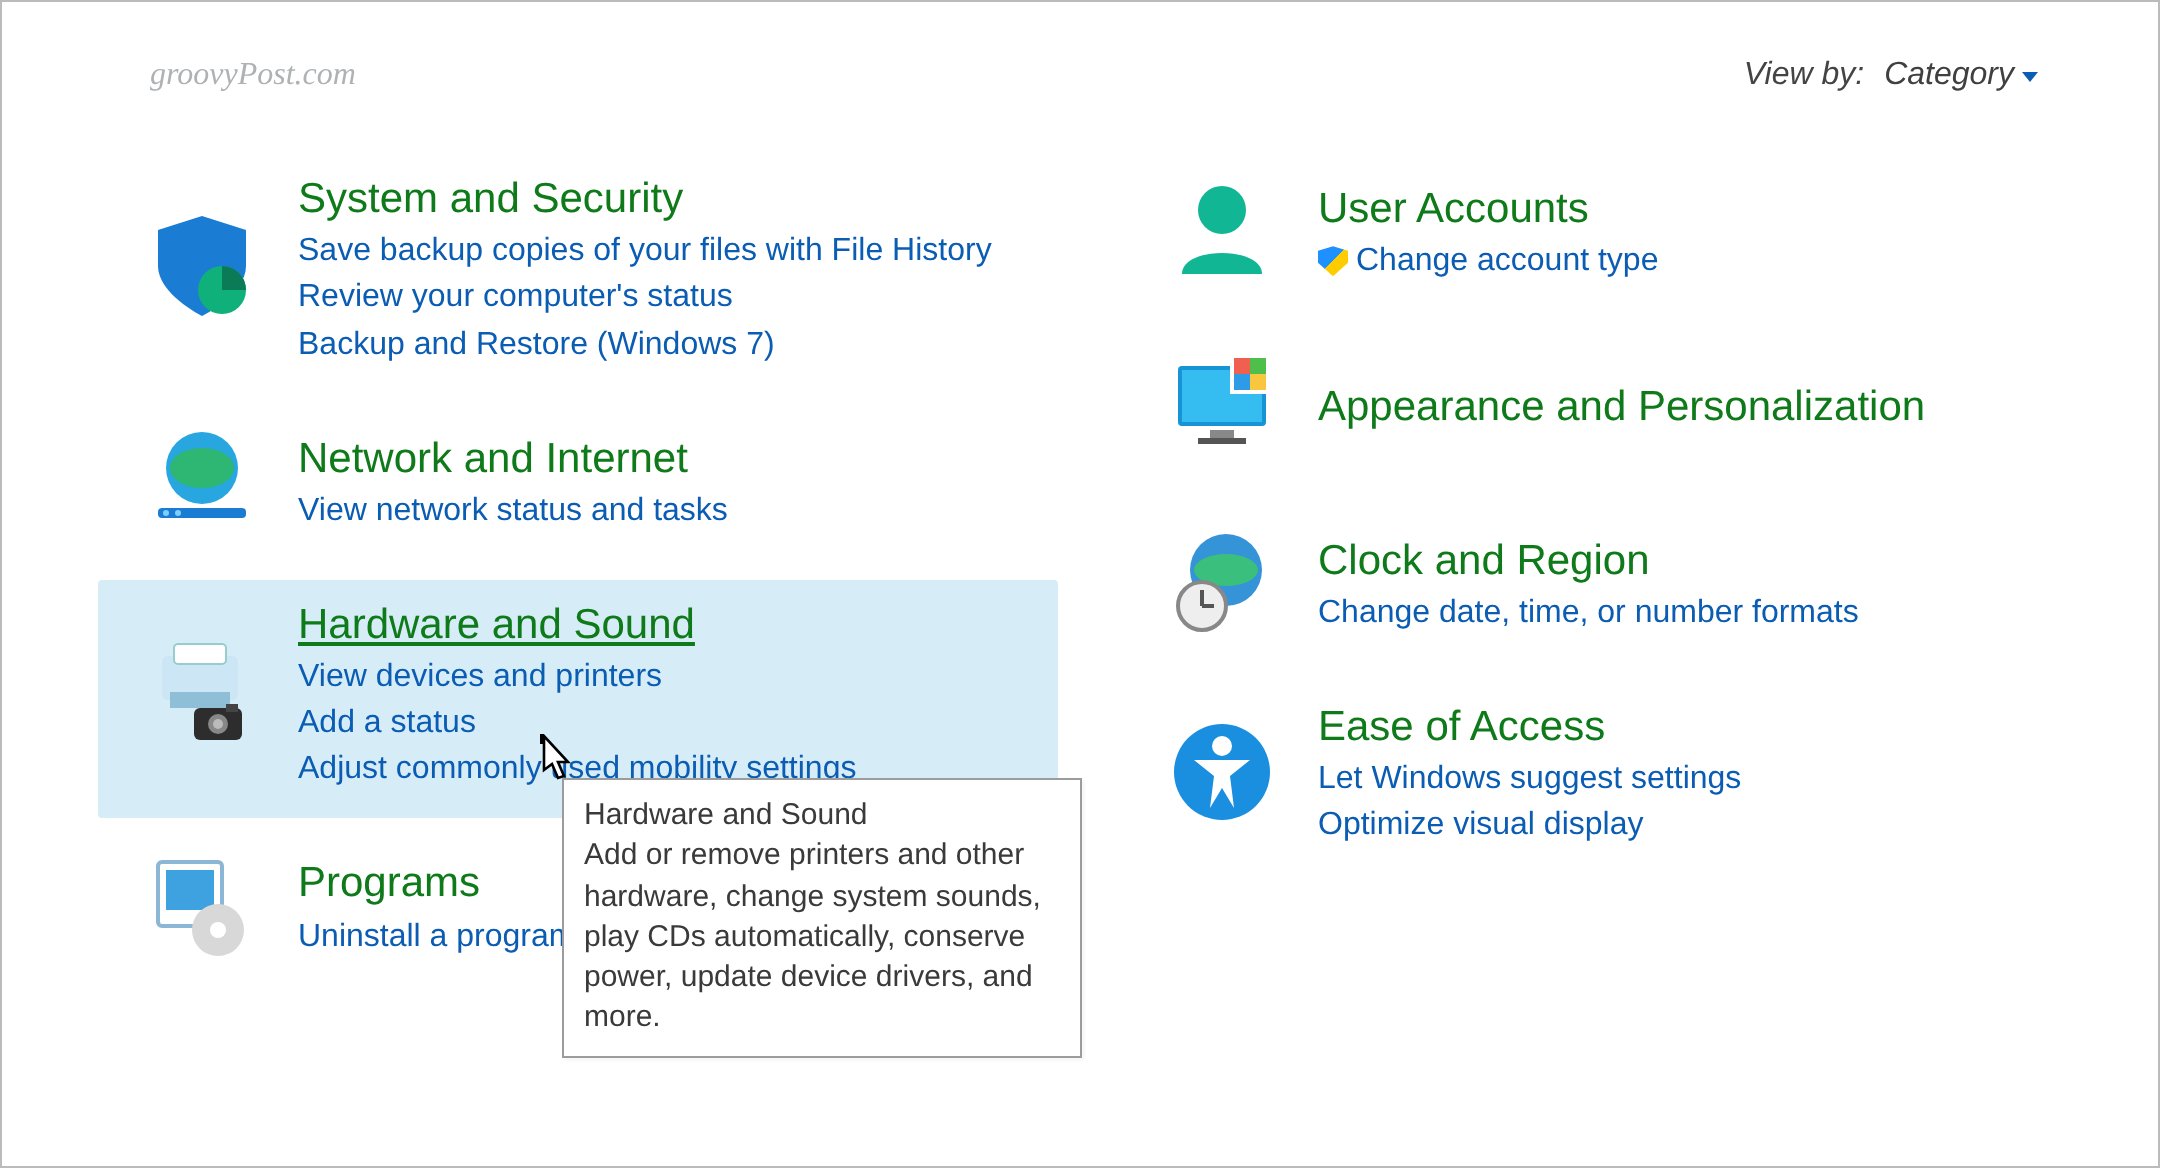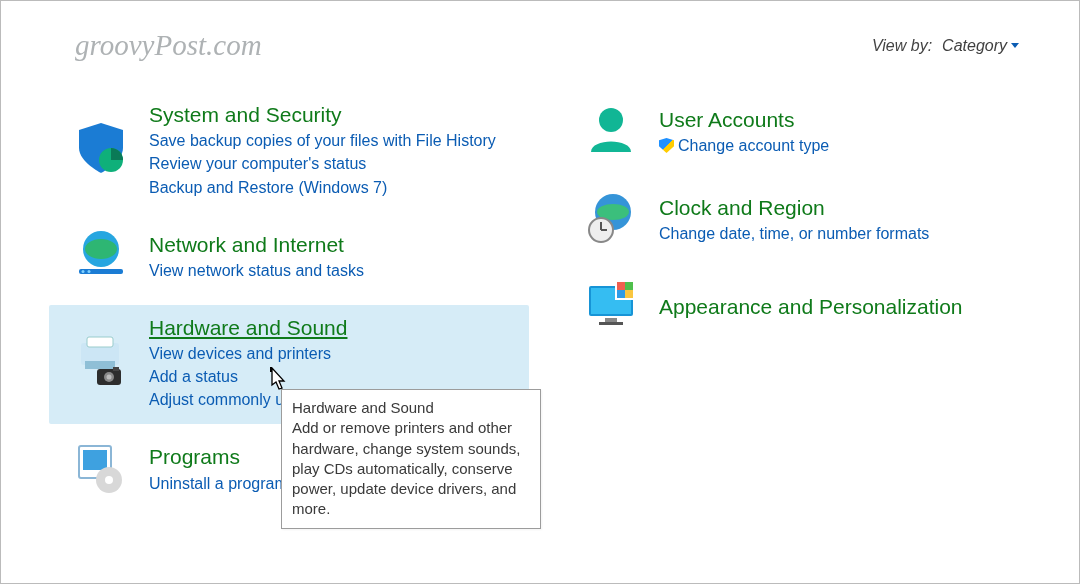--- a/index.html
+++ b/index.html
@@ -19,21 +19,21 @@
   }
   .title {
     color: #0b5cb3;
     font-size: 25px;
     font-weight: 400;
     flex: 0 0 auto;
     margin-right: 70px;
   }
   .watermark {
     color: #aeb2b4;
-    font-size: 29px;
+    font-size: 16px;
     font-family: Georgia, "Times New Roman", serif;
     font-style: italic;
     flex: 0 0 auto;
   }
   .viewby {
     margin-left: auto;
     display: flex;
     align-items: center;
     font-size: 16px;
     gap: 10px;
@@ -206,52 +206,66 @@
         <a class="sublink">
           <span class="shield-mini"></span>
           <span>Change account type</span>
         </a>
       </div>
     </div>
 
     <div class="tile">
       <div class="iconbox">
         <svg width="56" height="56" viewBox="0 0 56 56">
-          <circle cx="30" cy="22" r="18" fill="#3594d8"></circle>
-          <path d="M14 22 a16 8 0 0 0 32 0 a16 8 0 0 0 -32 0" fill="#3bbf7c"></path>
-          <circle cx="18" cy="40" r="12" fill="#eee" stroke="#888" stroke-width="2"></circle>
-          <line x1="18" y1="40" x2="18" y2="32" stroke="#555" stroke-width="2"></line>
-          <line x1="18" y1="40" x2="24" y2="40" stroke="#555" stroke-width="2"></line>
-        </svg>
-      </div>
-      <div class="texts">
-        <a class="cat-title">Clock and Region</a>
-        <a class="sublink">Change date, time, or number formats</a>
-      </div>
-    </div>
-
-    <div class="tile">
-      <div class="iconbox">
-        <svg width="56" height="56" viewBox="0 0 56 56">
           <rect x="6" y="8" width="44" height="30" rx="2" fill="#1794d6"></rect>
           <rect x="8" y="10" width="40" height="26" fill="#35bdf2"></rect>
           <rect x="22" y="40" width="12" height="4" fill="#888"></rect>
           <rect x="16" y="44" width="24" height="3" fill="#555"></rect>
           <rect x="34" y="4" width="8" height="8" fill="#f06050"></rect>
           <rect x="42" y="4" width="8" height="8" fill="#4fbf4c"></rect>
           <rect x="34" y="12" width="8" height="8" fill="#2e9be6"></rect>
           <rect x="42" y="12" width="8" height="8" fill="#f9c640"></rect>
           <rect x="33" y="3" width="18" height="18" fill="none" stroke="#fff" stroke-width="2"></rect>
         </svg>
       </div>
       <div class="texts">
         <a class="cat-title">Appearance and Personalization</a>
       </div>
     </div>
 
+    <div class="tile">
+      <div class="iconbox">
+        <svg width="56" height="56" viewBox="0 0 56 56">
+          <circle cx="30" cy="22" r="18" fill="#3594d8"></circle>
+          <path d="M14 22 a16 8 0 0 0 32 0 a16 8 0 0 0 -32 0" fill="#3bbf7c"></path>
+          <circle cx="18" cy="40" r="12" fill="#eee" stroke="#888" stroke-width="2"></circle>
+          <line x1="18" y1="40" x2="18" y2="32" stroke="#555" stroke-width="2"></line>
+          <line x1="18" y1="40" x2="24" y2="40" stroke="#555" stroke-width="2"></line>
+        </svg>
+      </div>
+      <div class="texts">
+        <a class="cat-title">Clock and Region</a>
+        <a class="sublink">Change date, time, or number formats</a>
+      </div>
+    </div>
+
+    <div class="tile">
+      <div class="iconbox">
+        <svg width="56" height="56" viewBox="0 0 56 56">
+          <circle cx="28" cy="28" r="24" fill="#1a8fe0"></circle>
+          <circle cx="28" cy="15" r="5" fill="#fff"></circle>
+          <path d="M14 22 L42 22 L32 30 L34 46 L28 36 L22 46 L24 30 Z" fill="#fff"></path>
+        </svg>
+      </div>
+      <div class="texts">
+        <a class="cat-title">Ease of Access</a>
+        <a class="sublink">Let Windows suggest settings</a>
+        <a class="sublink">Optimize visual display</a>
+      </div>
+    </div>
 
   </div>
 </div>
 
 <div class="tooltip">
   <div class="tt-title">Hardware and Sound</div>
   <div>Add or remove printers and other hardware, change system sounds, play CDs automatically, conserve power, update device drivers, and more.</div>
 </div>
 
 <svg class="cursor" width="22" height="26" viewBox="0 0 22 26">

